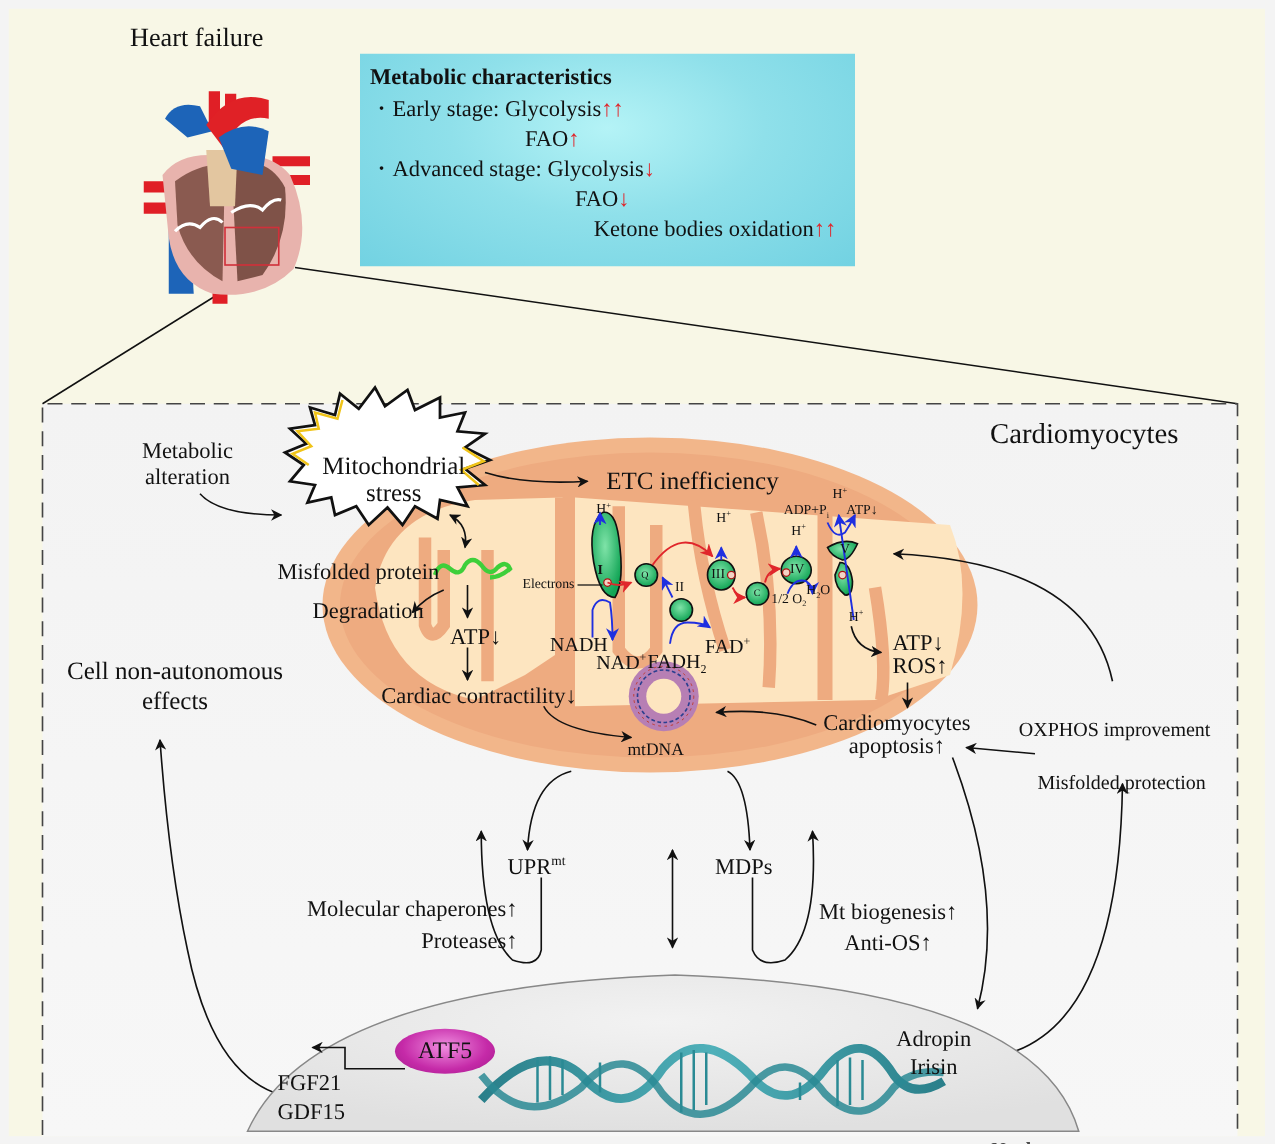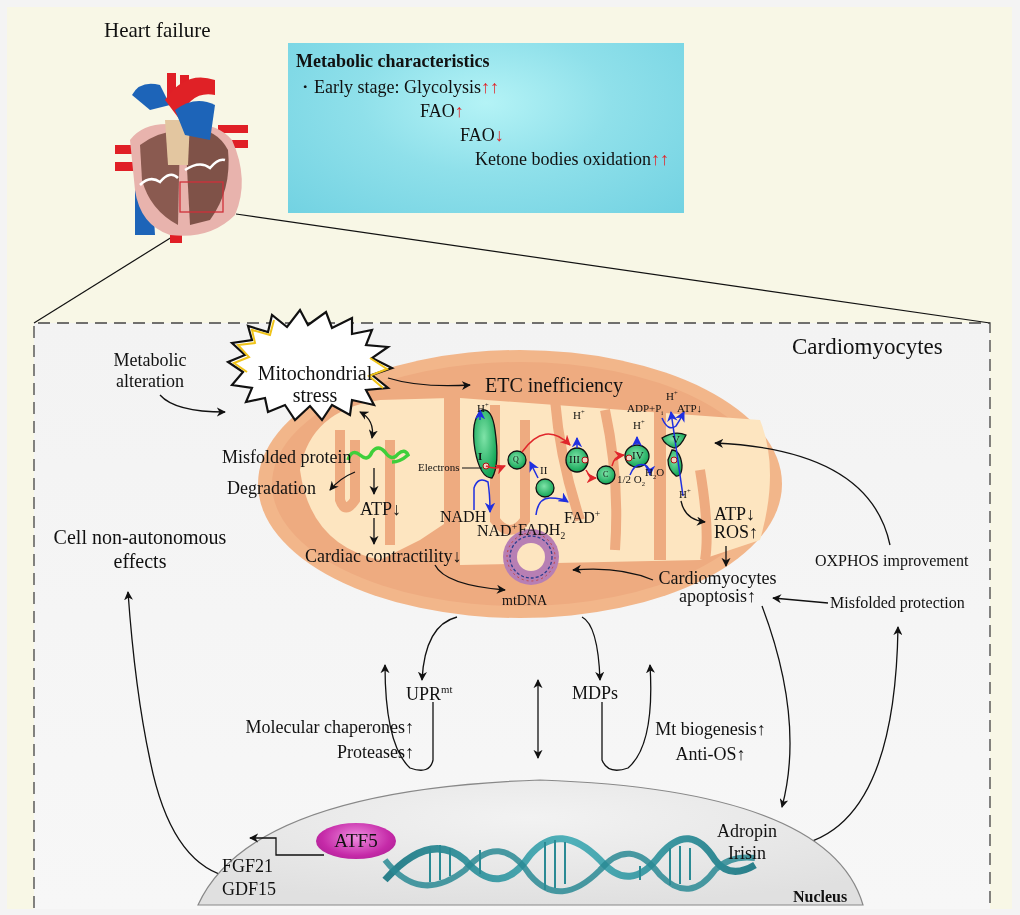--- a/index.html
+++ b/index.html
@@ -6,21 +6,21 @@
   body { width: 1020px; height: 915px; position: relative; overflow: hidden;
          font-family: "Liberation Serif", serif; color: #111; }
   #stage { position: absolute; left: 0; top: 0; width: 1020px; height: 915px; }
   .panel-bg { position: absolute; left: 7px; top: 7px; width: 1005px; height: 902px; background: #f8f7e6; }
   .cell-bg { position: absolute; left: 34px; top: 323px; width: 956px; height: 586px;
              background: linear-gradient(180deg,#f3f3f3,#f7f7f7); }
   svg { position: absolute; left: 0; top: 0; }
   .lbl { position: absolute; white-space: nowrap; line-height: 1.15; }
   .t20 { font-size: 20px; }
   .t18 { font-size: 18px; }
-  .t16 { font-size: 16px; }
+  .t16 { font-size: 16px; margin-top: 24px; }
   .t14 { font-size: 18px; }
   .t12 { font-size: 16px; }
   .t11 { font-size: 11px; }
   .c { text-align: center; }
   .meta-box { position: absolute; left: 288px; top: 43px; width: 396px; height: 170px;
               background: radial-gradient(ellipse at 50% 35%, #b4f3f6 0%, #8fe0ea 45%, #72d2e2 100%);
               padding: 6px 0 0 8px; box-sizing: border-box; }
   .meta-box .row { font-size: 18px; line-height: 24px; white-space: nowrap; }
   .meta-box .title { font-weight: bold; font-size: 18px; line-height: 24px; margin-bottom: 2px; }
   .red { color: #e0262b; }
@@ -188,35 +188,36 @@
       <path d="M662,418 Q668,432 676,426 Q680,420 684,412" stroke="#1f2fe0" stroke-width="1.5" fill="none" marker-end="url(#ab)"></path>
     </g>
   </svg>
 
   <div class="lbl t20" style="left:104px; top:18px; font-size:21px;">Heart failure</div>
 
   <div class="meta-box">
     <div class="title">Metabolic characteristics</div>
     <div class="row"><span>・</span><span>Early stage: </span><span>Glycolysis</span><span class="red">↑↑</span></div>
     <div class="row" style="padding-left:124px;"><span>FAO</span><span class="red">↑</span></div>
+    <div class="row"><span>・</span><span>Advanced stage: </span><span>Glycolysis</span><span class="red">↓</span></div>
     <div class="row" style="padding-left:164px;"><span>FAO</span><span class="red">↓</span></div>
     <div class="row" style="padding-left:164px;text-align:center;"><span>Ketone bodies oxidation</span><span class="red">↑↑</span></div>
   </div>
 
   <div class="lbl" style="left:792px; top:334px; font-size:23px;">Cardiomyocytes</div>
 
   <div class="lbl t20 c" style="left:40px; top:525px; width:200px; line-height:24px;"><span>Cell non-autonomous</span><br><span>effects</span></div>
 
   <div class="lbl t18 c" style="left:104px; top:350px; width:92px;"><span>Metabolic</span><br><span>alteration</span></div>
 
   <div class="lbl t20 c" style="left:250px; top:362px; width:130px; line-height:22px;"><span>Mitochondrial</span><br><span>stress</span></div>
 
   <div class="lbl t20" style="left:485px; top:374px;">ETC inefficiency</div>
   <div class="lbl t14" style="left:222px; top:447px;">Misfolded protein</div>
-  <div class="lbl t14" style="left:227px; top:478px;text-align:right;">Degradation</div>
+  <div class="lbl t14" style="left:250px; top:478px;text-align:right;">Degradation</div>
   <div class="lbl t14" style="left:360px; top:499px;">ATP↓</div>
   <div class="lbl t14" style="left:305px; top:546px;">Cardiac contractility↓</div>
   <div class="lbl" style="left:502px; top:593px; font-size:14px;">mtDNA</div>
 
   <div class="lbl t11" style="left:418px; top:461px;">Electrons</div>
   <div class="lbl t11" style="left:477px; top:401px;"><span>H</span><sup>+</sup></div>
   <div class="lbl t11" style="left:573px; top:408px;"><span>H</span><sup>+</sup></div>
   <div class="lbl t11" style="left:633px; top:418px;"><span>H</span><sup>+</sup></div>
   <div class="lbl t11" style="left:666px; top:389px;"><span>H</span><sup>+</sup></div>
   <div class="lbl t11" style="left:679px; top:487px;"><span>H</span><sup>+</sup></div>

